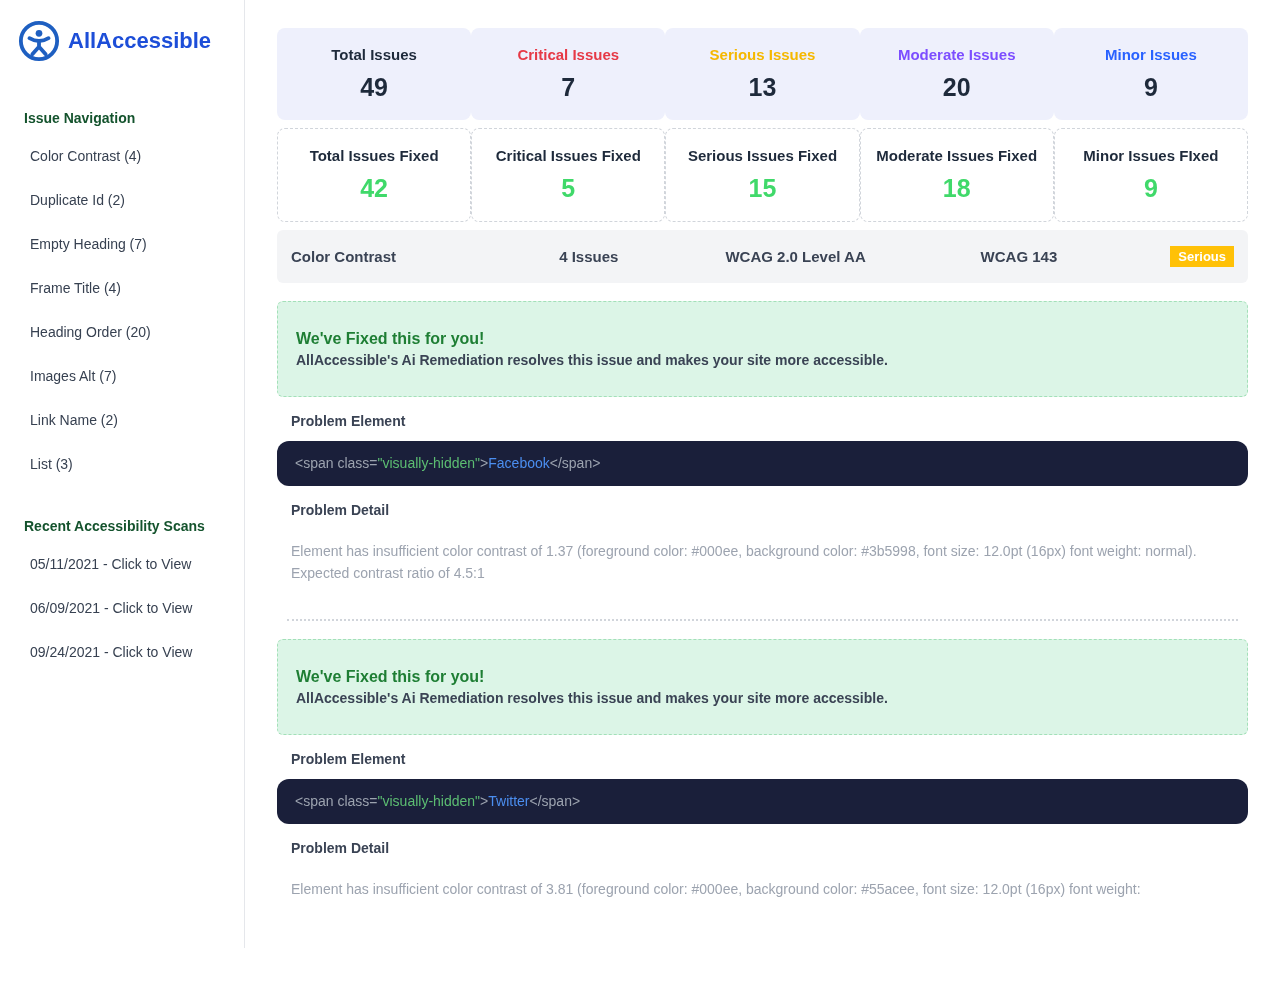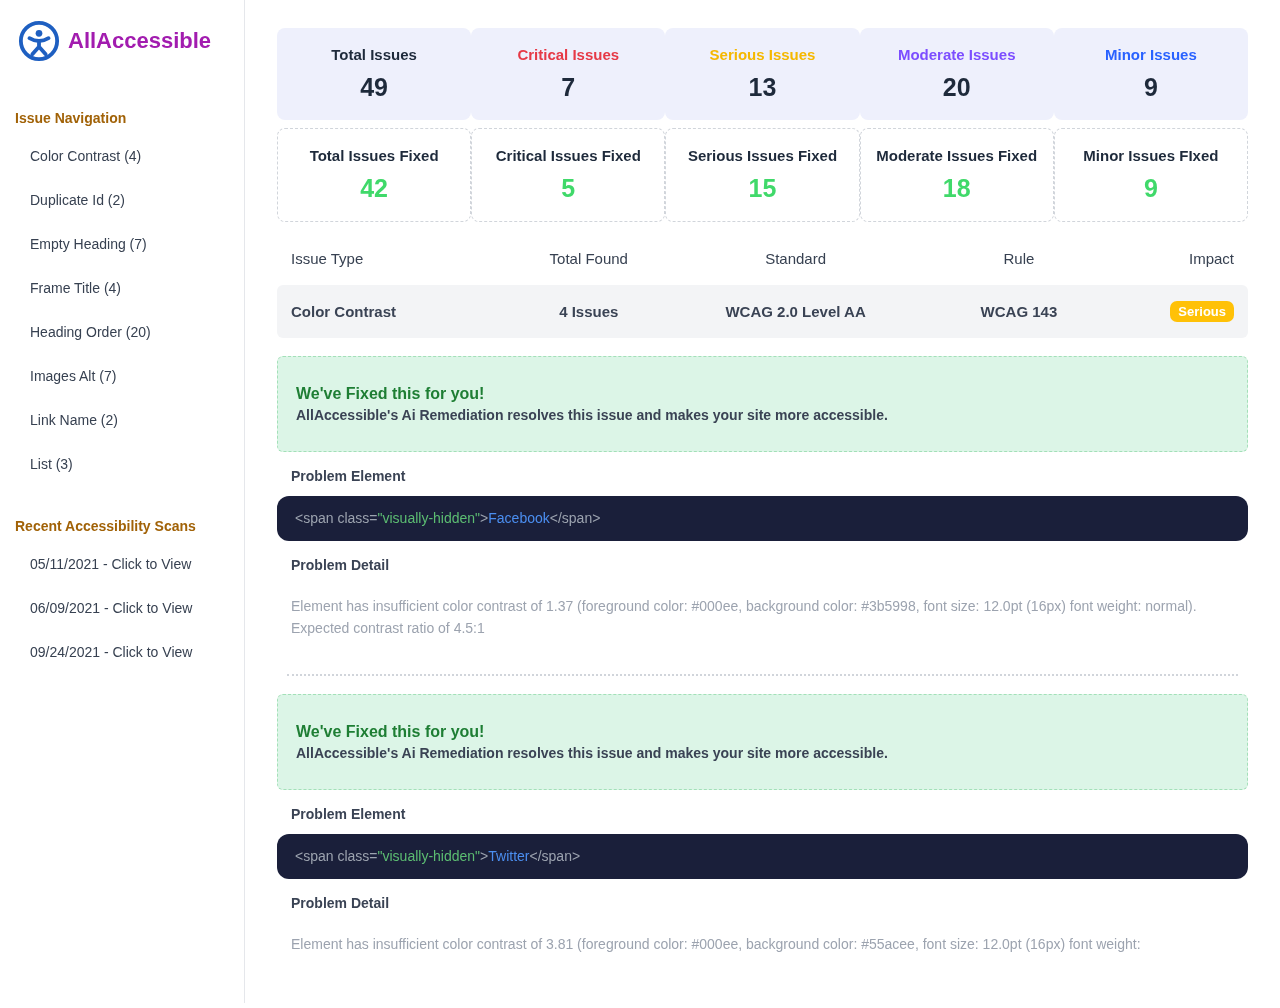--- a/index.html
+++ b/index.html
@@ -1,22 +1,22 @@
 <!DOCTYPE html>
 <html><head>
   <meta charset="utf-8">
   <style>
     * { margin: 0; padding: 0; box-sizing: border-box; font-family: -apple-system, BlinkMacSystemFont, 'Segoe UI', Arial, sans-serif; }
     body { background: #fff; color: #1e2a3b; width: 1280px; }
     .layout { display: flex; }
     .sidebar { width: 245px; border-right: 1px solid #e5e7eb; padding: 20px 0; }
     .logo-wrap { padding: 0 18px 30px 18px; display: flex; align-items: center; gap: 8px; }
     .logo-icon { width: 42px; height: 42px; display: flex; align-items: center; justify-content: center; }
-    .logo-text { font-size: 22px; font-weight: 600; color: #a21caf; }
-    .sidebar-heading { font-size: 14px; font-weight: 700; color: #a16207; padding: 8px 15px; margin-top: 10px; }
+    .logo-text { font-size: 22px; font-weight: 600; color: #1d4ed8; }
+    .sidebar-heading { font-size: 14px; font-weight: 700; color: #14532d; padding: 8px 24px; margin-top: 10px; }
     .sidebar-item { font-size: 14px; font-weight: 500; color: #374151; padding: 14px 30px; cursor: pointer; }
     .main { flex: 1; padding: 28px 32px; max-width: 1035px; }
     .header { display: flex; justify-content: space-between; align-items: center; margin-bottom: 30px; }
     .page-title { font-size: 36px; font-weight: 800; color: #111827; }
     .avatar { width: 42px; height: 42px; border-radius: 50%; background: linear-gradient(135deg, #e3f2fd 0%, #bbdefb 100%); position: relative; overflow: hidden; display:flex; align-items:flex-end; justify-content:center; }
     .avatar::before { content:''; width:16px; height:16px; border-radius:50%; background:#f4c2a0; position:absolute; top:8px; }
     .avatar::after { content:''; width:30px; height:20px; border-radius:50% 50% 0 0; background:#8b1a1a; position:absolute; bottom:0; }
     .avatar-hair { width:24px; height:24px; background:#1a1a1a; border-radius:50% 50% 0 0; position:absolute; top:4px; }
     .stats-grid { display: grid; grid-template-columns: repeat(5, 1fr); margin-bottom: 8px; }
     .stat-card { background: #eef0fc; border-radius: 8px; padding: 18px 12px; text-align: center; }
@@ -26,21 +26,21 @@
     .stat-value.green { color: #40d96a; }
     .lbl-total { color: #1e2a3b; }
     .lbl-critical { color: #e63946; }
     .lbl-serious { color: #f5b800; }
     .lbl-moderate { color: #7c4dff; }
     .lbl-minor { color: #2962ff; }
     .table-header { display: grid; grid-template-columns: 1.3fr 1fr 1.5fr 1.2fr 0.7fr; padding: 20px 14px 18px 14px; font-size: 15px; color: #374151; }
     .table-row { display: grid; grid-template-columns: 1.3fr 1fr 1.5fr 1.2fr 0.7fr; padding: 16px 14px; background: #f3f4f6; border-radius: 6px; align-items: center; font-size: 15px; font-weight: 700; color: #3a4354; }
     .th-center { text-align: center; }
     .th-right { text-align: right; }
-    .badge { display: inline-block; background: #ffc107; color: #fff; font-size: 13px; font-weight: 600; padding: 3px 8px; border-radius: 7px; }
+    .badge { display: inline-block; background: #ffc107; color: #fff; font-size: 13px; font-weight: 600; padding: 3px 8px; border-radius: 0; }
     .fixed-banner { background: #dcf5e7; border: 1px dashed #a3e0b8; border-radius: 6px; padding: 28px 18px; margin-top: 18px; }
     .fixed-title { font-size: 16px; font-weight: 800; color: #1e7e34; margin-bottom: 4px; }
     .fixed-desc { font-size: 14px; font-weight: 700; color: #3a4354; }
     .section-label { font-size: 14px; font-weight: 700; color: #3a4354; padding: 16px 14px 12px 14px; }
     .code-block { background: #1a1f3a; border-radius: 12px; padding: 14px 18px; font-family: 'Courier New', monospace; font-size: 14px; color: #e5e7eb; }
     .tok-o { color: #9ca3af; }
     .tok-g { color: #5cbd72; }
     .tok-b { color: #4b8ef0; }
     .detail-text { font-size: 14px; color: #9ca3af; padding: 10px 14px 20px 14px; line-height: 1.6; }
     .dotted-divider { height: 1px; border: none; border-top: 2px dotted #d1d5db; margin: 14px 10px; }
@@ -118,27 +118,20 @@
       <div class="stat-card fixed">
         <div class="stat-label">Moderate Issues Fixed</div>
         <div class="stat-value green">18</div>
       </div>
       <div class="stat-card fixed">
         <div class="stat-label">Minor Issues FIxed</div>
         <div class="stat-value green">9</div>
       </div>
     </div>
 
-    <div class="table-header">
-      <div>Issue Type</div>
-      <div class="th-center">Total Found</div>
-      <div class="th-center">Standard</div>
-      <div class="th-center">Rule</div>
-      <div class="th-right">Impact</div>
-    </div>
 
     <div class="table-row">
       <div>Color Contrast</div>
       <div class="th-center">4 Issues</div>
       <div class="th-center">WCAG 2.0 Level AA</div>
       <div class="th-center">WCAG 143</div>
       <div class="th-right">
         <span class="badge">Serious</span>
       </div>
     </div>

